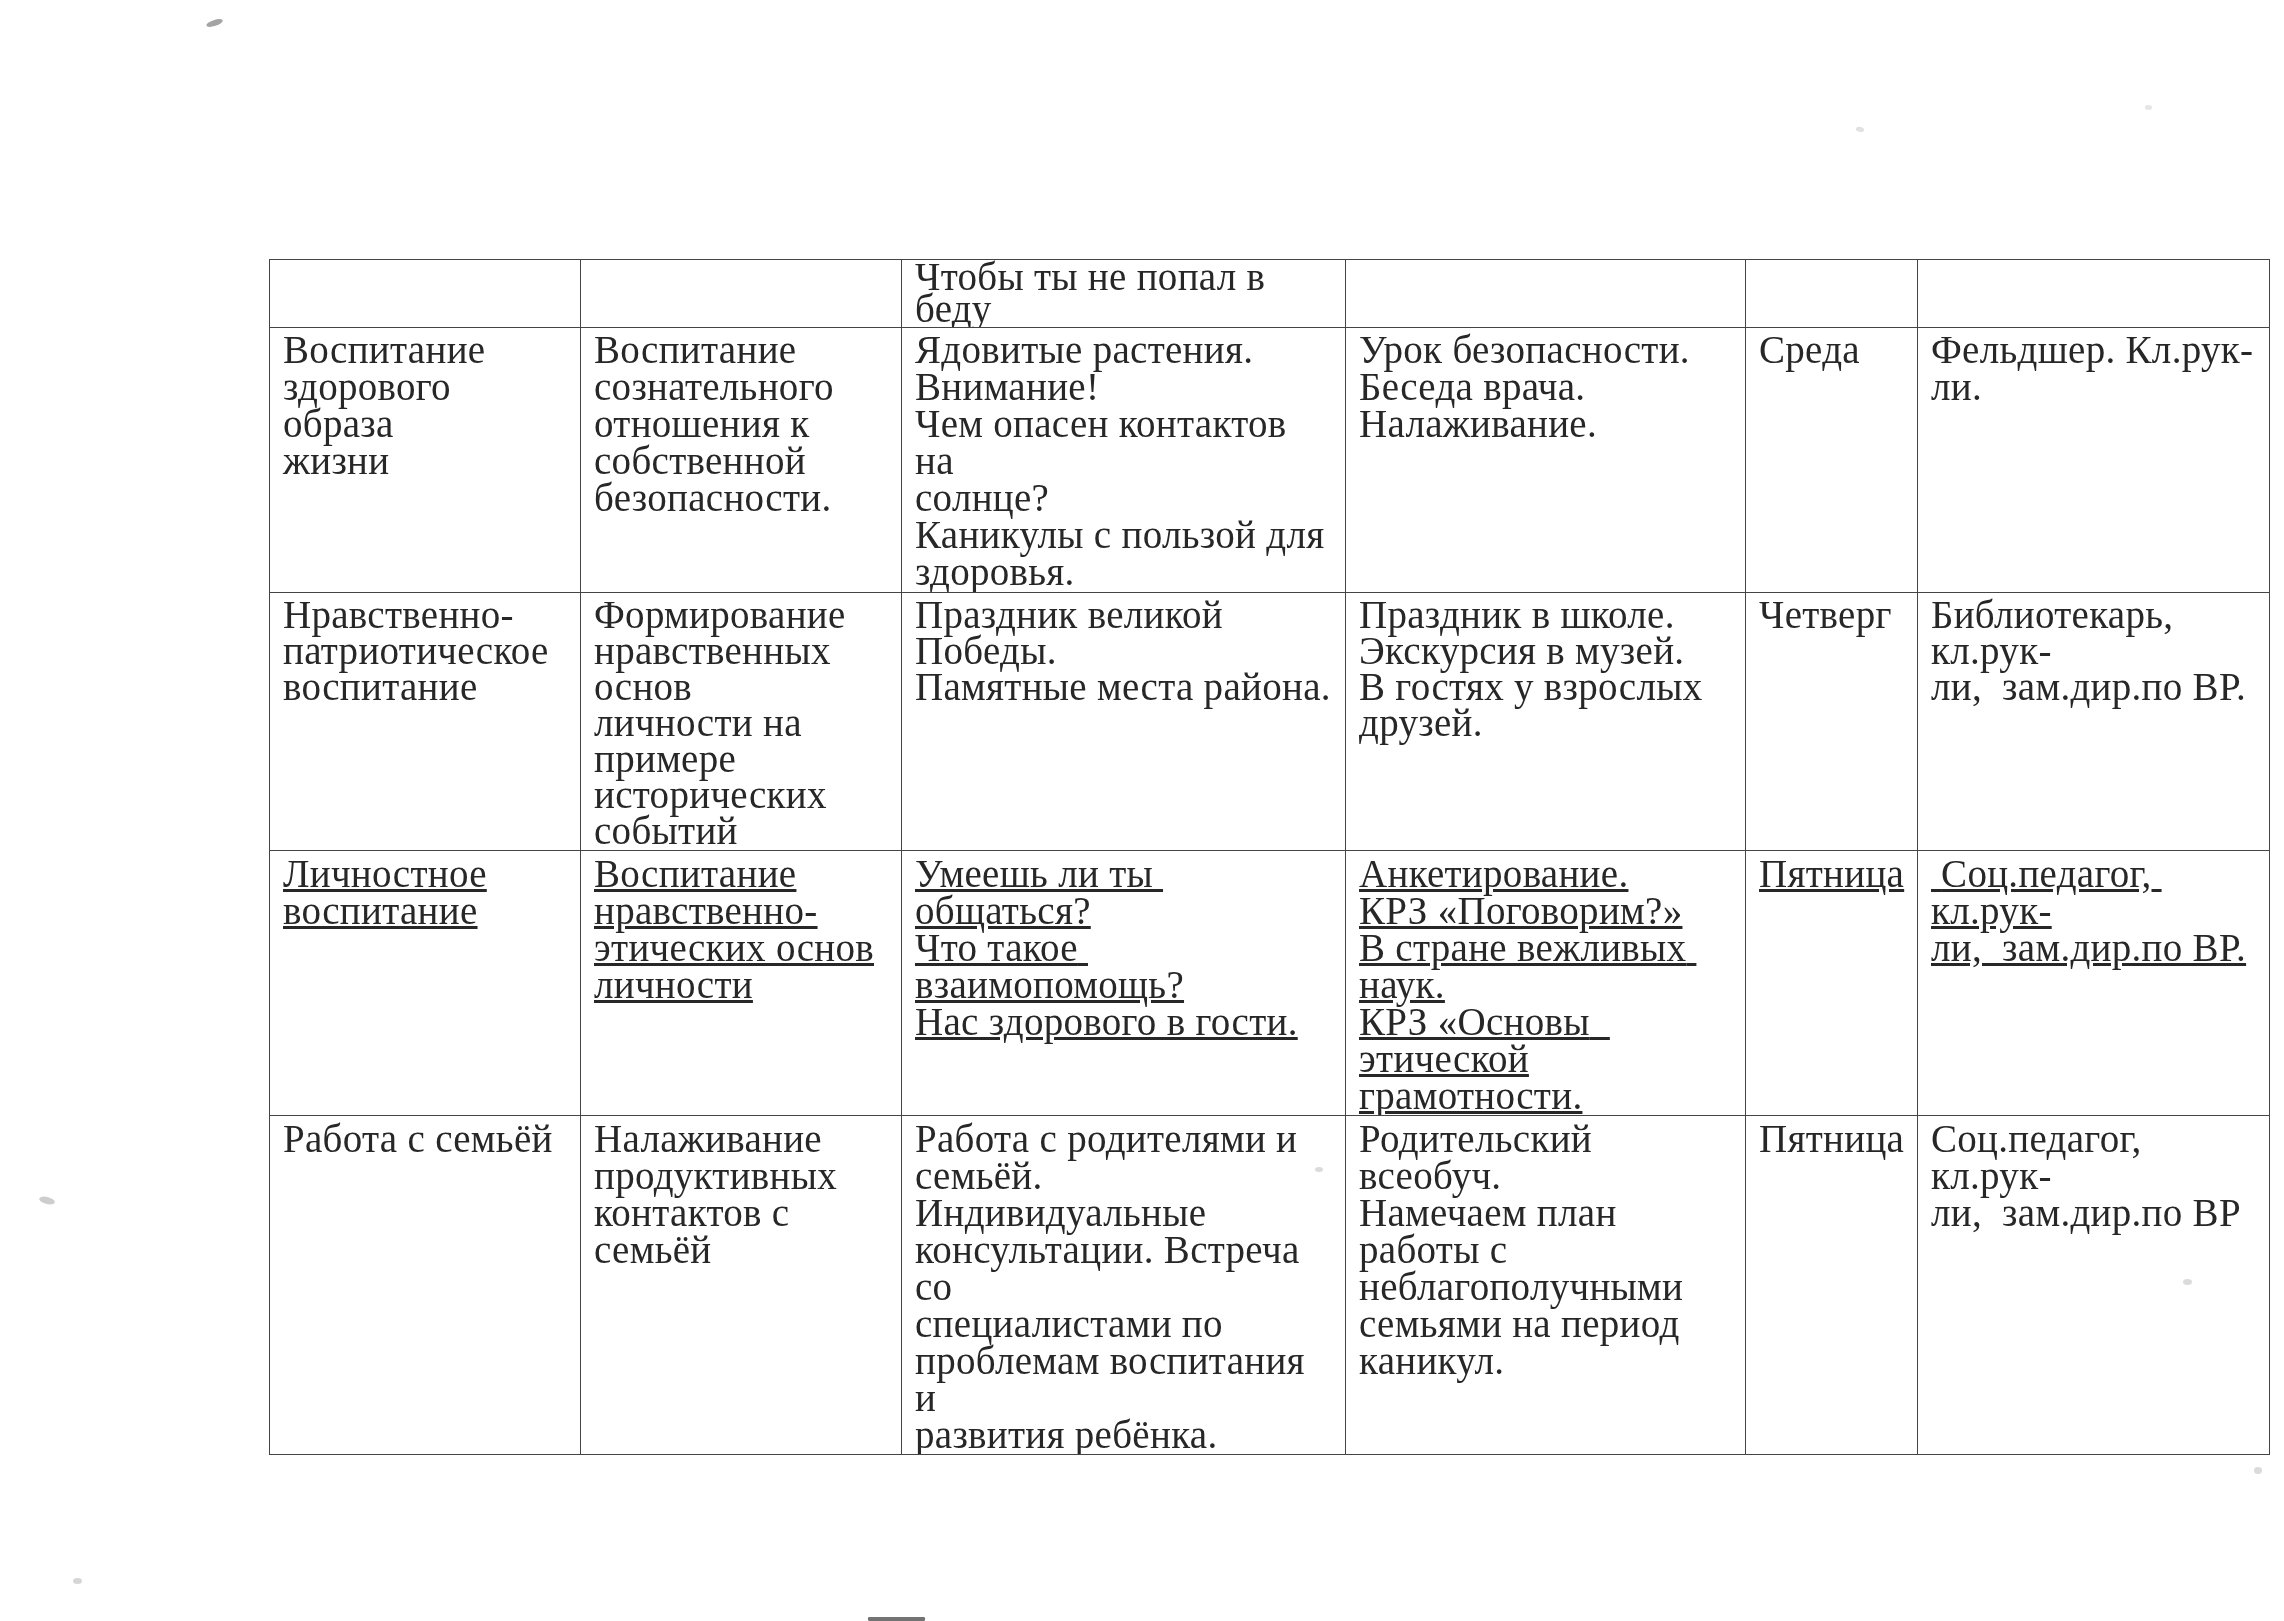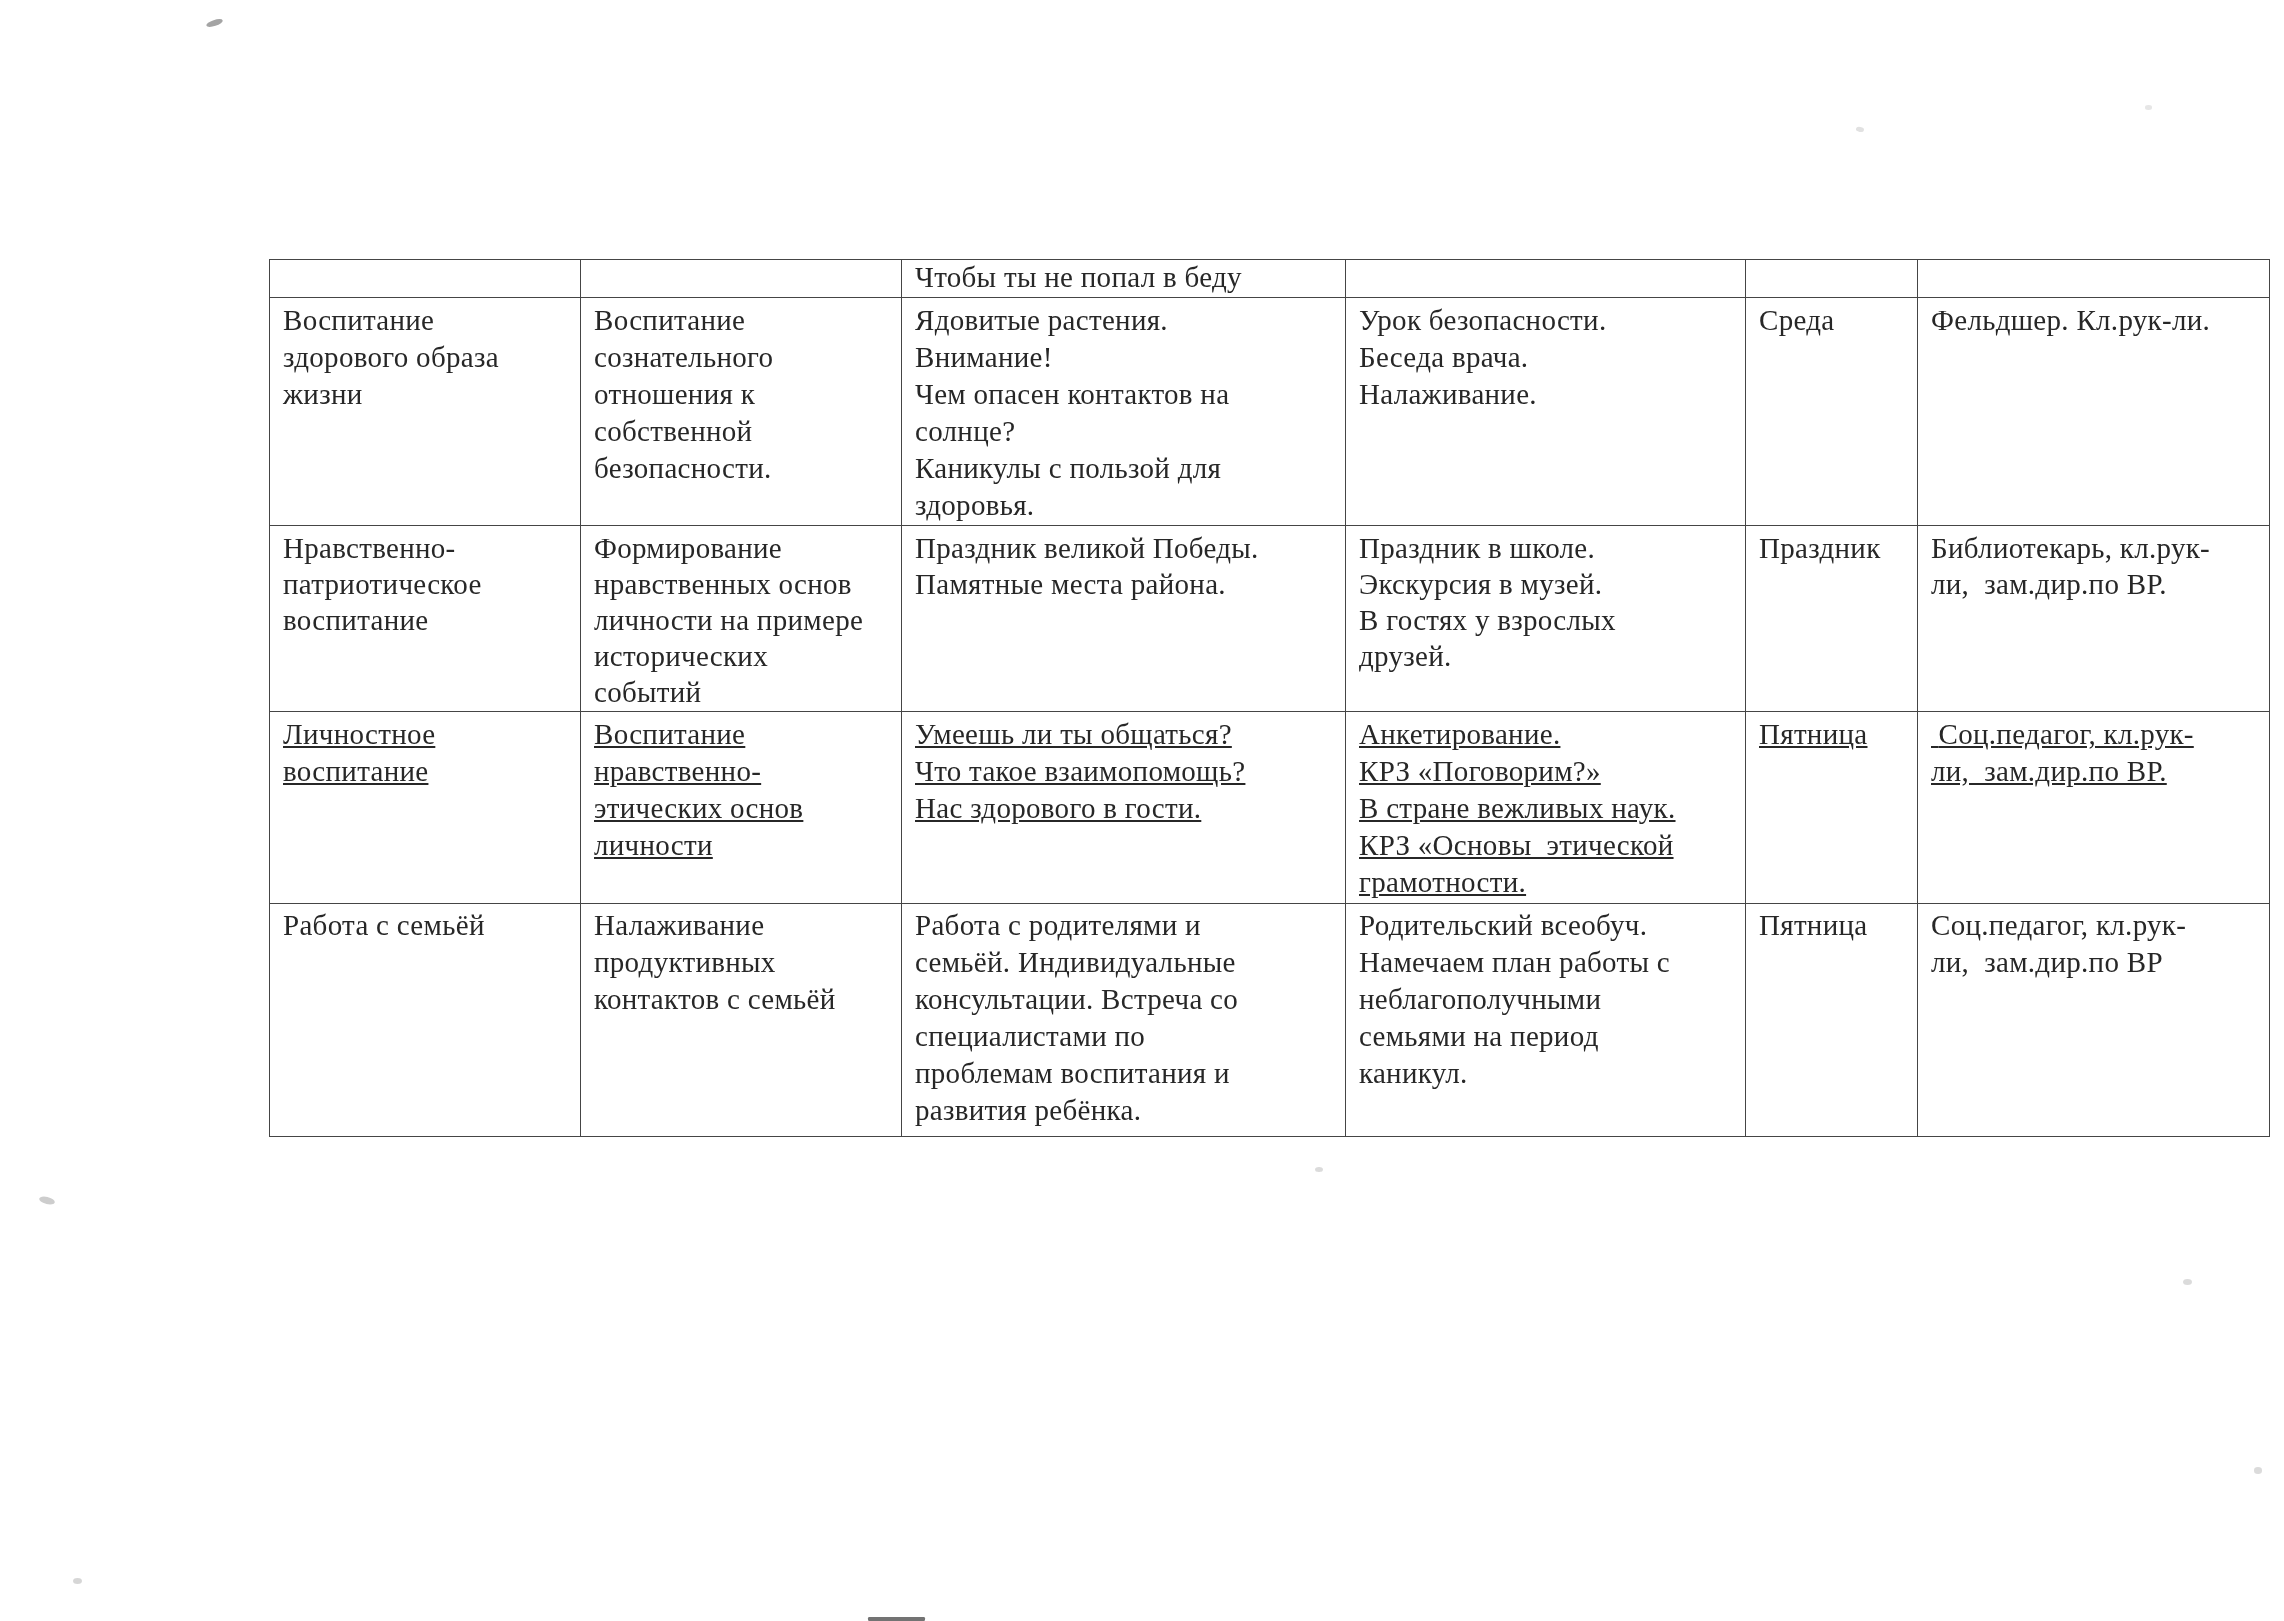--- a/index.html
+++ b/index.html
@@ -20,21 +20,21 @@
     position: absolute;
     left: 269px;
     top: 259px;
     width: 2001px;
     border-collapse: collapse;
     table-layout: fixed;
   }
   table.plan td {
     border: 1.9px solid #454545;
     vertical-align: top;
-    font-size: 29px;
+    font-size: 39px;
     line-height: 37px;
     padding: 3.9px 11.7px 1.3px 13px;
     white-space: pre-wrap;
     word-break: normal;
     overflow: hidden;
     color: #272727;
     letter-spacing: 0.3px;
   }
   tr.row-0 { height: 38px; }
   tr.row-1 { height: 228px; }
@@ -121,21 +121,21 @@
 нравственных основ
 личности на примере
 исторических
 событий</td>
         <td>Праздник великой Победы.
 Памятные места района.</td>
         <td>Праздник в школе.
 Экскурсия в музей.
 В гостях у взрослых
 друзей.</td>
-        <td>Праздник</td>
+        <td>Четверг</td>
         <td>Библиотекарь, кл.рук-
 ли,  зам.дир.по ВР.</td>
       </tr>
       <tr class="row-3">
         <td>Личностное
 воспитание</td>
         <td>Воспитание
 нравственно-
 этических основ
 личности</td>

